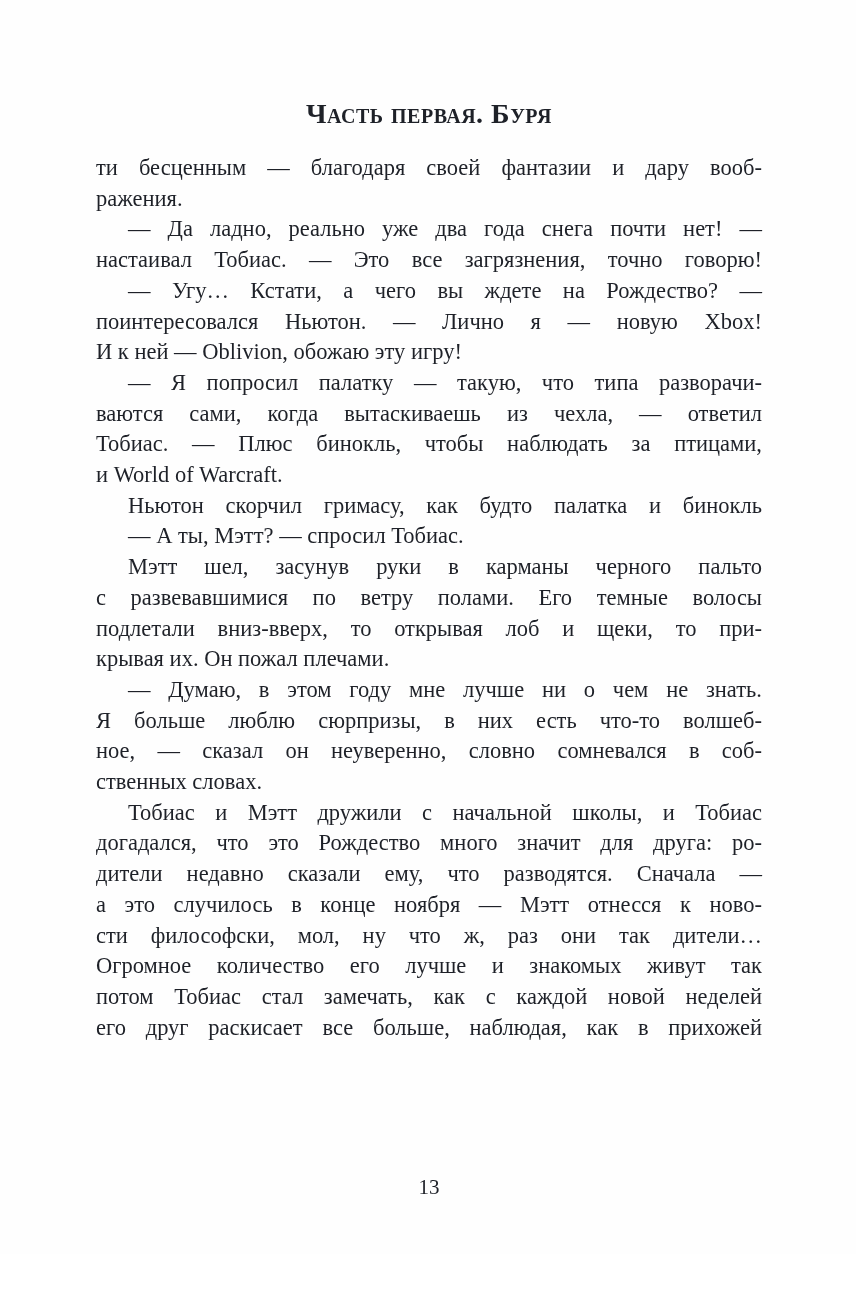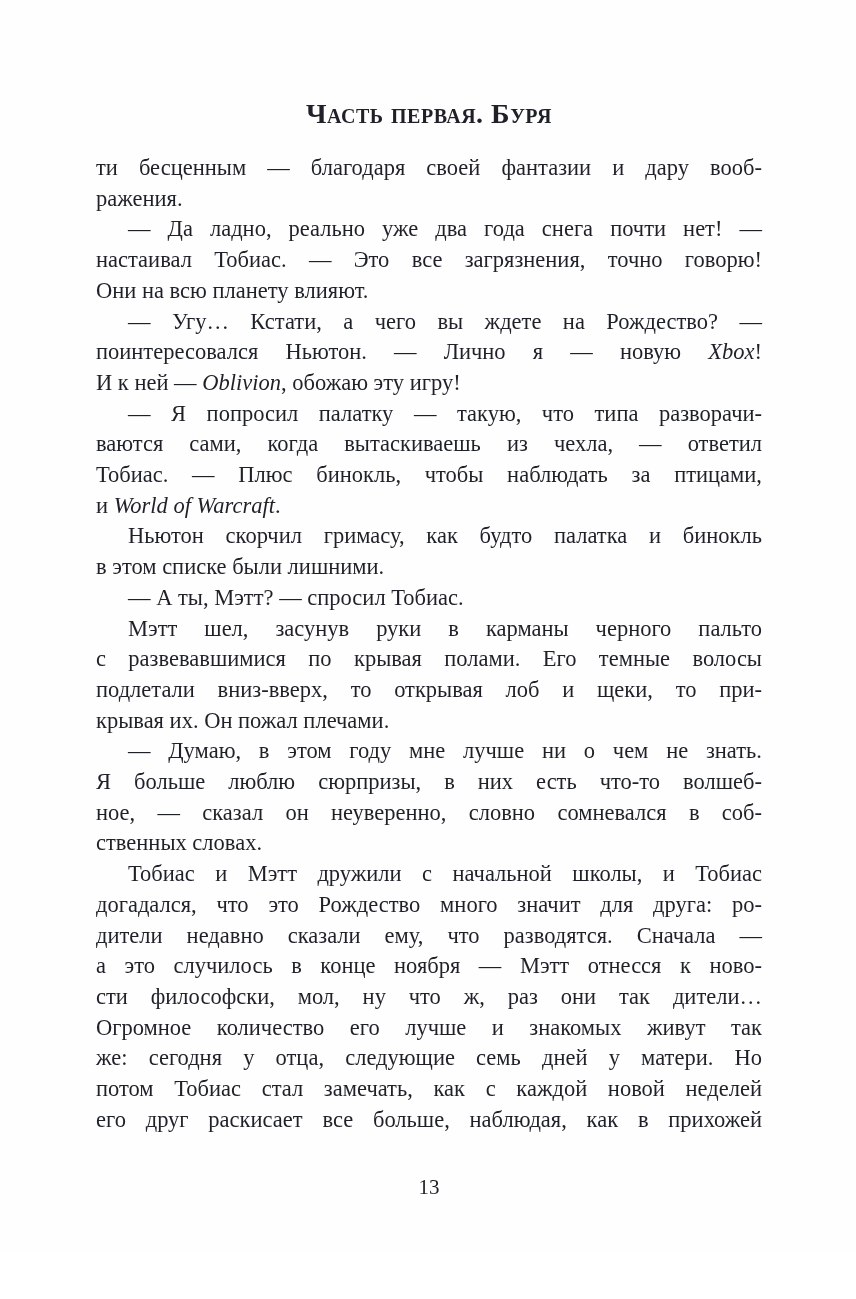--- a/index.html
+++ b/index.html
@@ -36,21 +36,21 @@
     font-size: 22.5px;
     line-height: 30.7px;
   }
   .para { margin: 0; padding: 0; }
   .line {
     text-align: justify;
     text-align-last: justify;
   }
   .line.last { text-align-last: left; }
   .line.indent { text-indent: 32px; }
-  .it { font-style: italic; }
+  .it { }
   .folio {
     position: absolute;
     top: 1175px;
     left: 96px;
     width: 666px;
     text-align: center;
     font-size: 21px;
     font-feature-settings: "onum" 1;
   }
 </style>
@@ -61,59 +61,56 @@
   <div class="running-head">Часть первая. Буря</div>
 
   <div class="body-text">
       <div class="para">
         <div class="line"><span>ти бесценным — благодаря своей фантазии и дару вооб-</span></div>
         <div class="line last"><span>ражения.</span></div>
       </div>
       <div class="para">
         <div class="line indent"><span>— Да ладно, реально уже два года снега почти нет! —</span></div>
         <div class="line"><span>настаивал Тобиас. — Это все загрязнения, точно говорю!</span></div>
-        <div class="line last"><span>Они на всю планету влияют.</span></div>
       </div>
       <div class="para">
         <div class="line indent"><span>— Угу… Кстати, а чего вы ждете на Рождество? —</span></div>
         <div class="line"><span>поинтересовался Ньютон. — Лично я — новую </span><span class="it">Xbox</span><span>!</span></div>
         <div class="line last"><span>И к ней — </span><span class="it">Oblivion</span><span>, обожаю эту игру!</span></div>
       </div>
       <div class="para">
         <div class="line indent"><span>— Я попросил палатку — такую, что типа разворачи-</span></div>
         <div class="line"><span>ваются сами, когда вытаскиваешь из чехла, — ответил</span></div>
         <div class="line"><span>Тобиас. — Плюс бинокль, чтобы наблюдать за птицами,</span></div>
         <div class="line last"><span>и </span><span class="it">World of Warcraft</span><span>.</span></div>
       </div>
       <div class="para">
         <div class="line indent"><span>Ньютон скорчил гримасу, как будто палатка и бинокль</span></div>
-        <div class="line last"><span>в этом списке были лишними.</span></div>
       </div>
       <div class="para">
         <div class="line last indent"><span>— А ты, Мэтт? — спросил Тобиас.</span></div>
       </div>
       <div class="para">
         <div class="line indent"><span>Мэтт шел, засунув руки в карманы черного пальто</span></div>
-        <div class="line"><span>с развевавшимися по крывая полами. Его темные волосы</span></div>
+        <div class="line"><span>с развевавшимися по ветру полами. Его темные волосы</span></div>
         <div class="line"><span>подлетали вниз-вверх, то открывая лоб и щеки, то при-</span></div>
         <div class="line last"><span>крывая их. Он пожал плечами.</span></div>
       </div>
       <div class="para">
         <div class="line indent"><span>— Думаю, в этом году мне лучше ни о чем не знать.</span></div>
         <div class="line"><span>Я больше люблю сюрпризы, в них есть что-то волшеб-</span></div>
         <div class="line"><span>ное, — сказал он неуверенно, словно сомневался в соб-</span></div>
         <div class="line last"><span>ственных словах.</span></div>
       </div>
       <div class="para">
         <div class="line indent"><span>Тобиас и Мэтт дружили с начальной школы, и Тобиас</span></div>
         <div class="line"><span>догадался, что это Рождество много значит для друга: ро-</span></div>
         <div class="line"><span>дители недавно сказали ему, что разводятся. Сначала —</span></div>
         <div class="line"><span>а это случилось в конце ноября — Мэтт отнесся к ново-</span></div>
         <div class="line"><span>сти философски, мол, ну что ж, раз они так дители…</span></div>
         <div class="line"><span>Огромное количество его лучше и знакомых живут так</span></div>
-        <div class="line"><span>же: сегодня у отца, следующие семь дней у матери. Но</span></div>
         <div class="line"><span>потом Тобиас стал замечать, как с каждой новой неделей</span></div>
         <div class="line"><span>его друг раскисает все больше, наблюдая, как в прихожей</span></div>
       </div>
     </div>
 
   <div class="folio">13</div>
 </div>
 
 </body></html>

